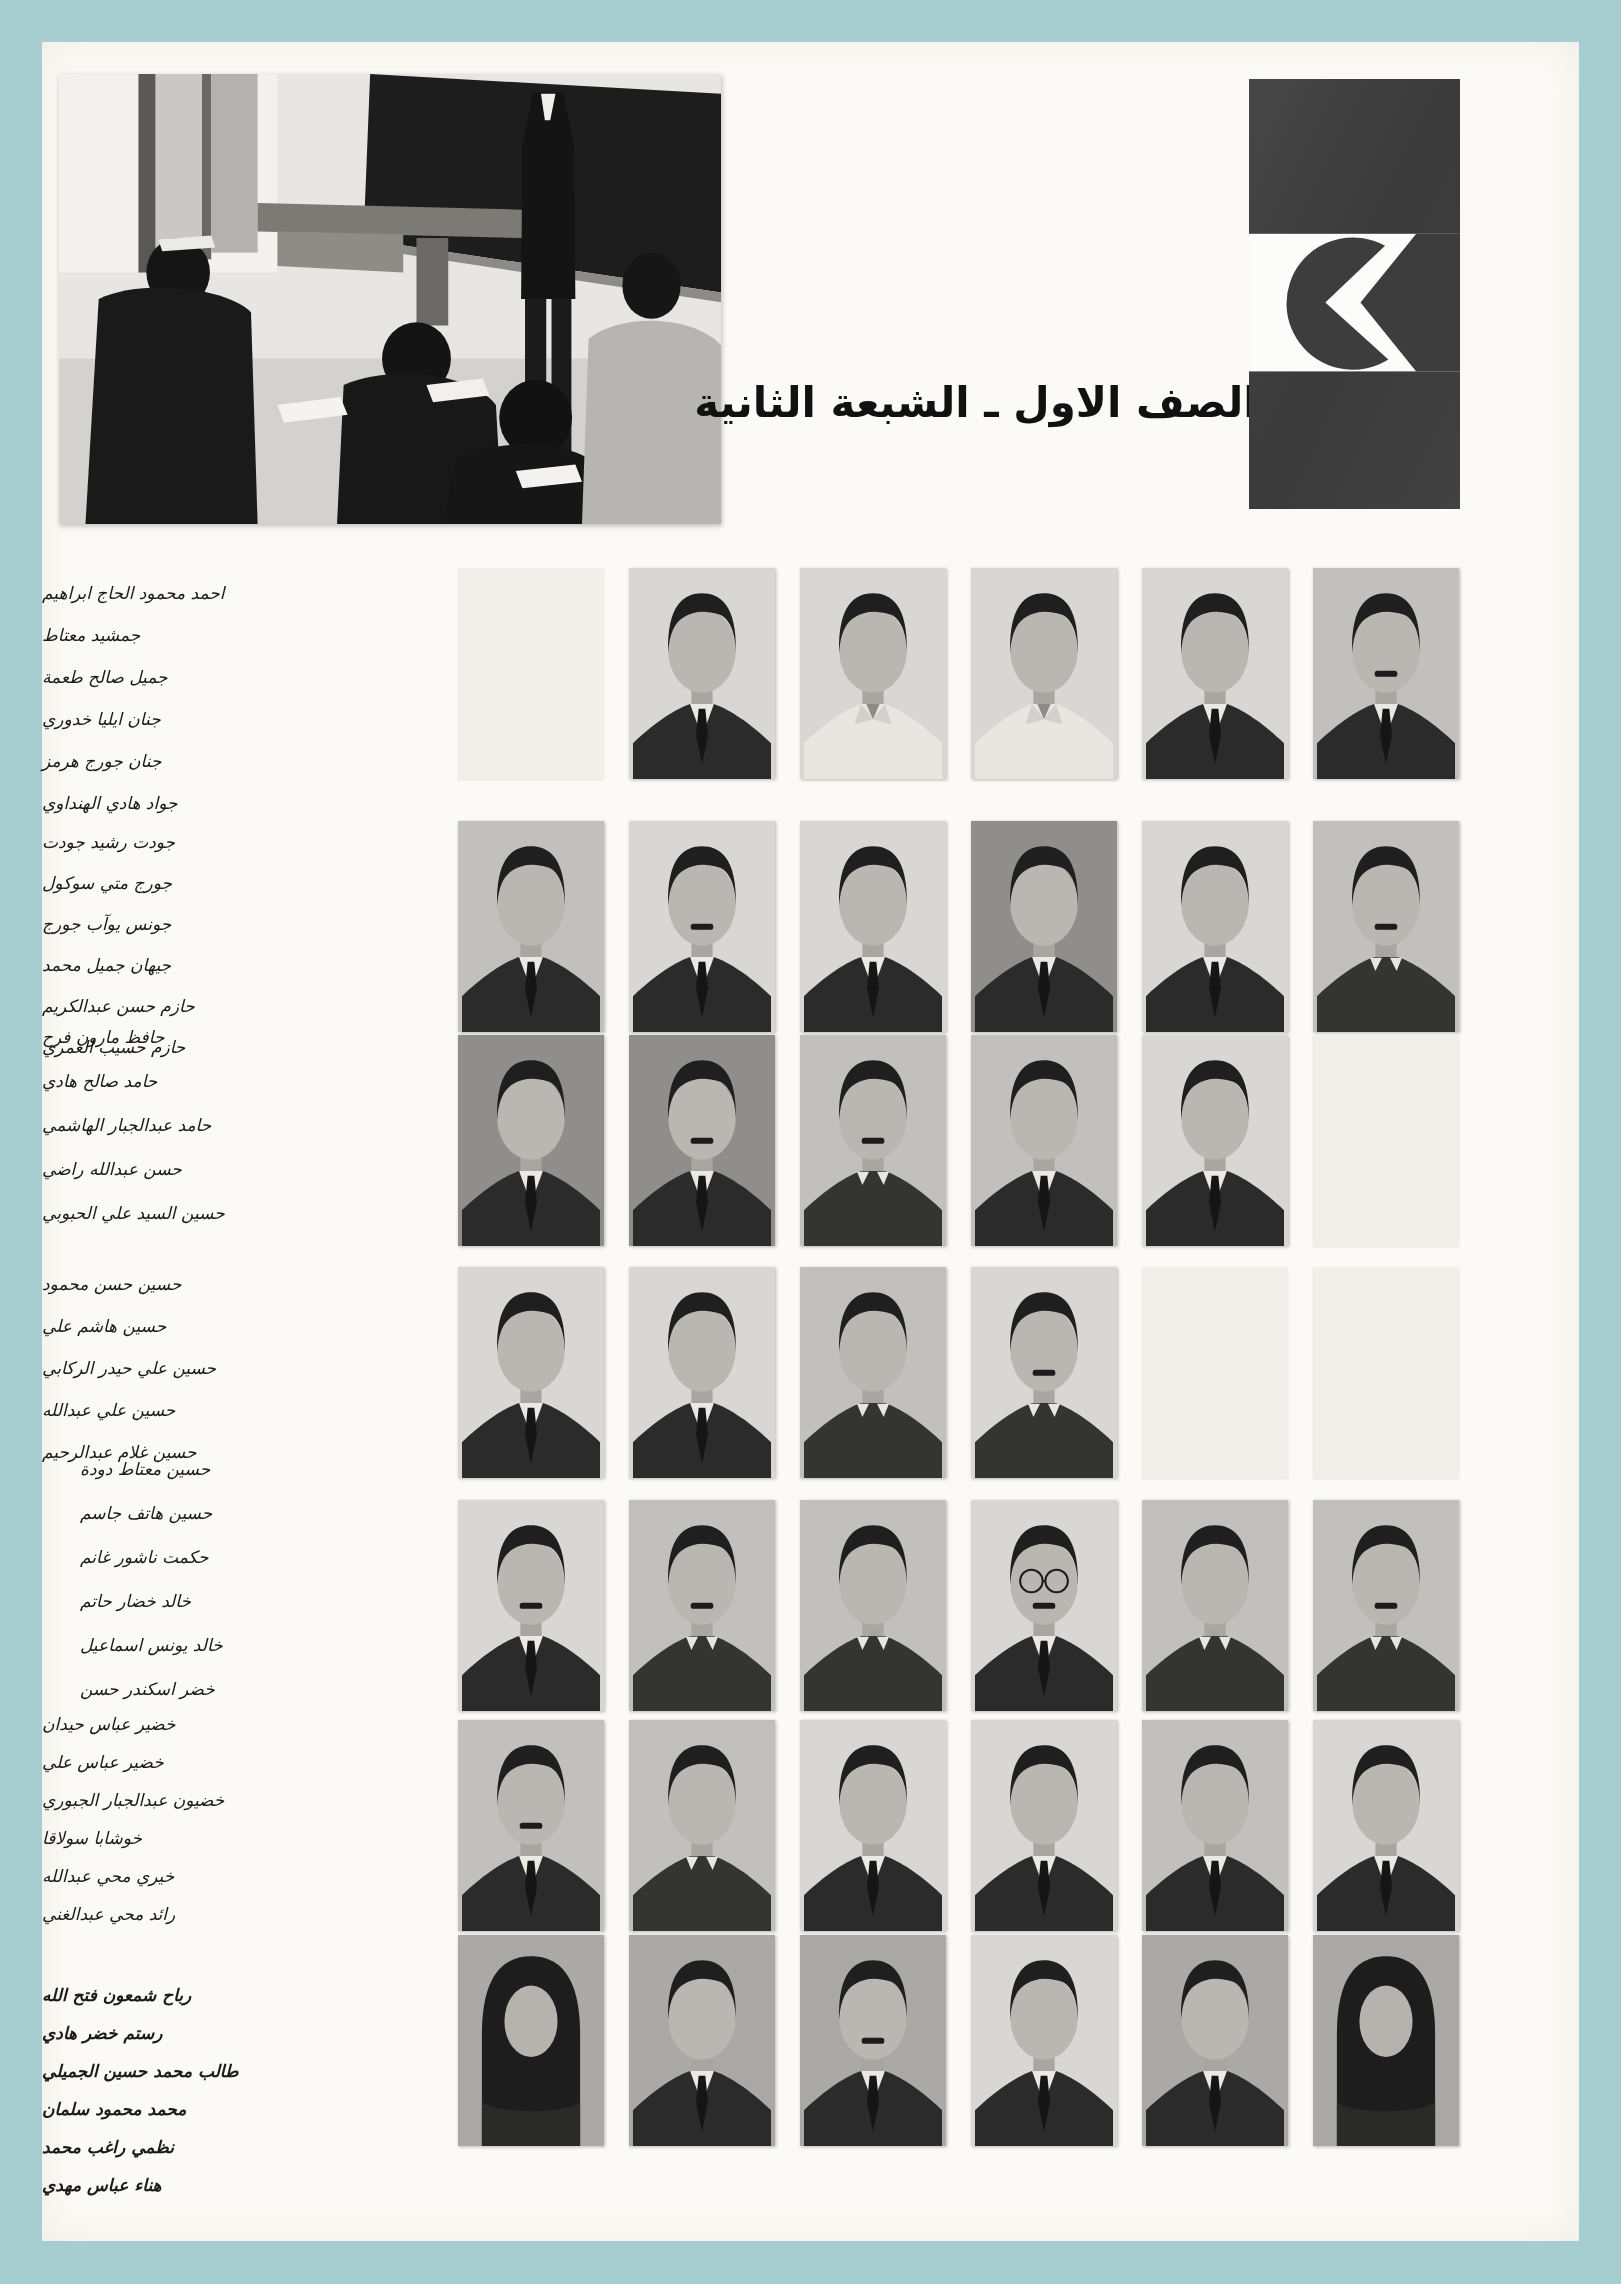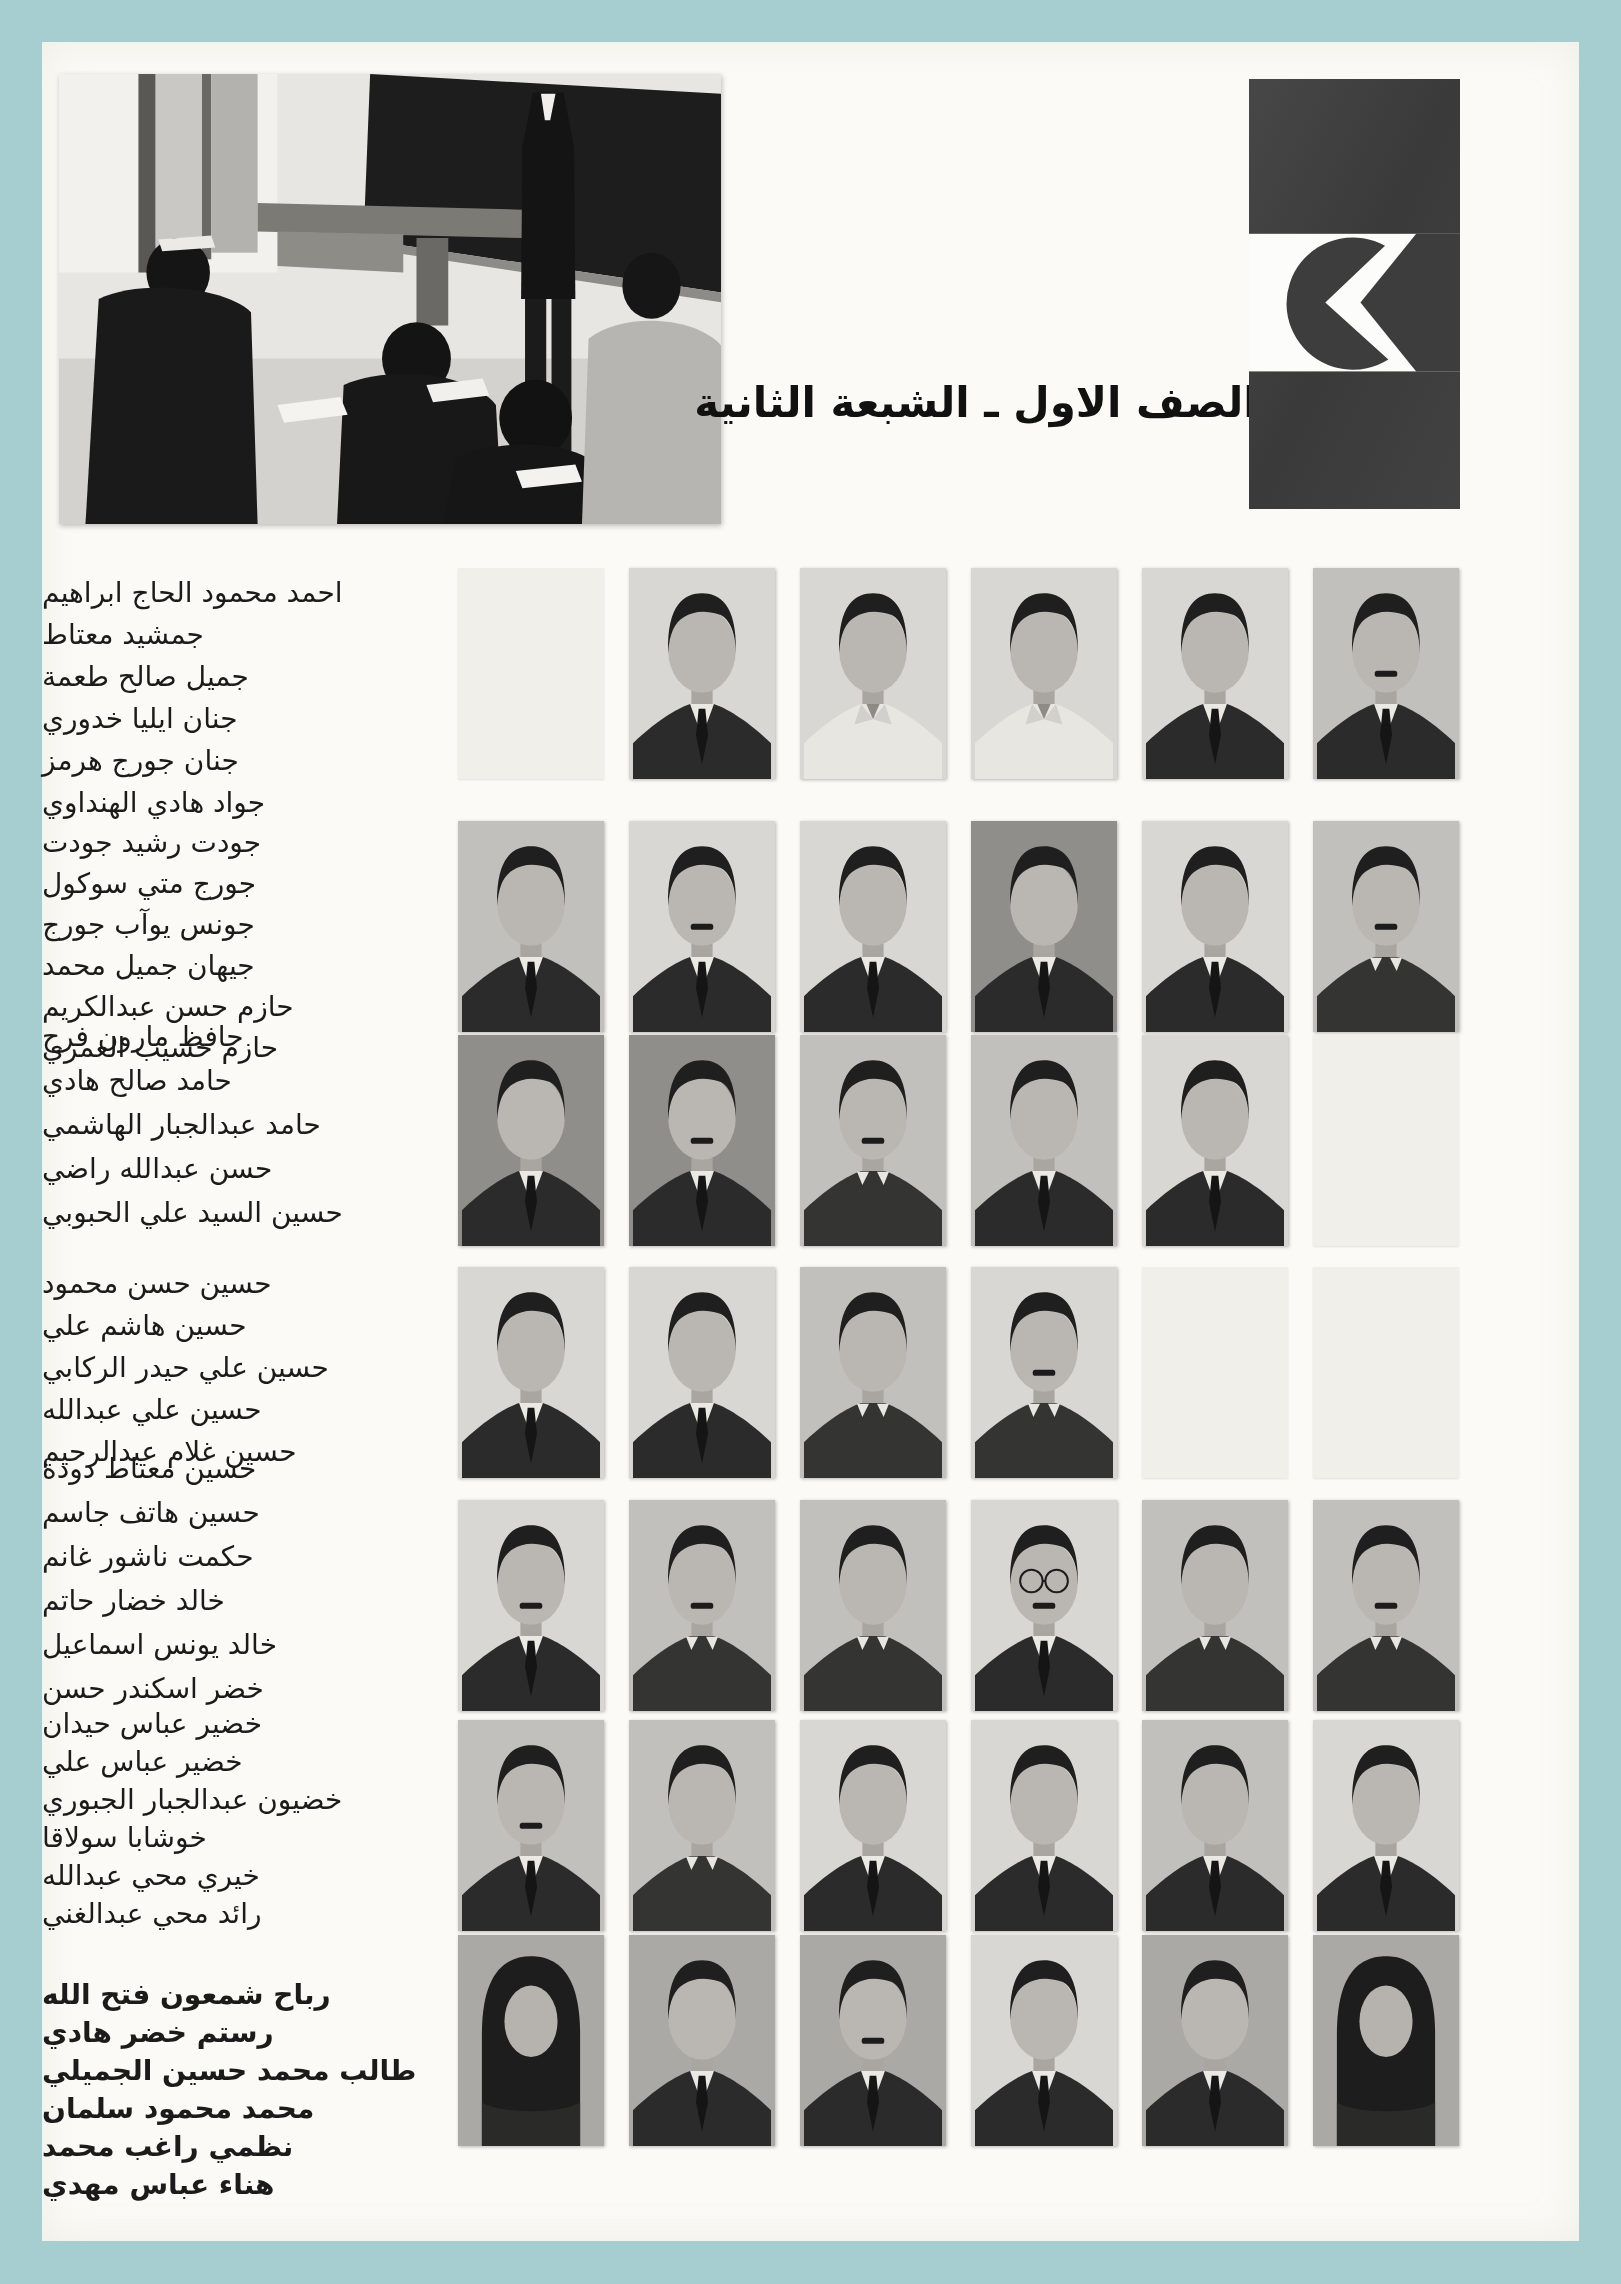--- a/index.html
+++ b/index.html
@@ -18,27 +18,27 @@
   .title{position:absolute;left:689px;top:311px;width:490px;height:99px;
          display:flex;align-items:center;justify-content:center;
          direction:rtl;font-size:42px;font-weight:bold;color:#111;
          letter-spacing:0.7px;white-space:nowrap;}
   
   .logo{position:absolute;left:1207px;top:37px;width:211px;height:430px;}
   .logo svg{display:block;width:100%;height:100%;}
   
   .names{position:absolute;left:0;top:0;width:399px;height:2199px;}
   .name-group{position:absolute;left:0;width:399px;direction:rtl;text-align:left;
-              color:var(--ink);font-size:28px;}
+              color:var(--ink);font-size:17px;font-style:italic;}
   .name-group .student-name{padding-left:0;}
   .g1{top:530px;line-height:42px;}
   .g2{top:780px;line-height:41px;}
   .g3{top:973px;line-height:44px;}
   .g4{top:1221px;line-height:42px;}
-  .g5{top:1405px;line-height:44px;}
+  .g5{top:1405px;line-height:44px;margin-left:38px;}
   .g6{top:1663px;line-height:38px;}
   .g7{top:1934px;line-height:38px;font-weight:bold;}
   .student-name{direction:rtl;}
   
   .grid{position:absolute;left:416px;top:0;width:1000px;height:2199px;}
   .grid-row{position:absolute;left:0;width:1000px;height:211px;display:flex;gap:25px;}
   .grid-row:nth-child(1){top:526px;}
   .grid-row:nth-child(2){top:779px;}
   .grid-row:nth-child(3){top:993px;}
   .grid-row:nth-child(4){top:1225px;}

